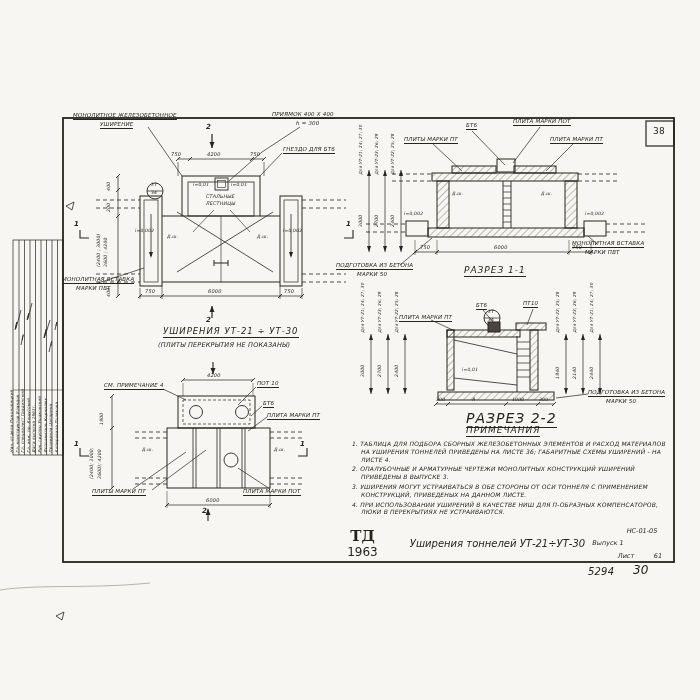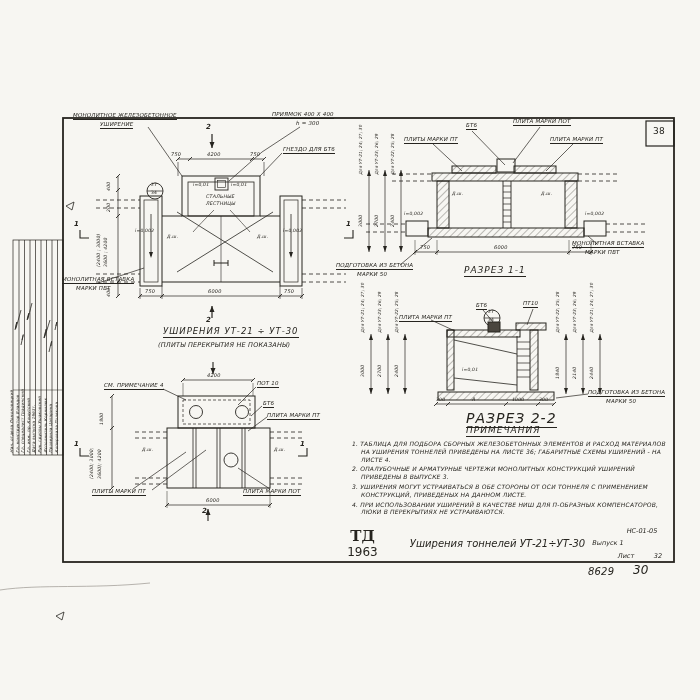--- a/index.html
+++ b/index.html
@@ -324,17 +324,17 @@
 </div>
 
 <div class="cell" style="left:340px;top:524px;width:45px;height:38px;flex-direction:column;">
   <span class="logo-td" style="font-size:15px;">ТД</span>
   <span style="font-size:12px;font-style:normal;">1963</span>
 </div>
 <div class="cell" style="left:385px;top:524px;width:225px;height:38px;font-size:10px;">Уширения тоннелей УТ-21÷УТ-30</div>
 <div class="cell" style="left:610px;top:524px;width:64px;height:13px;font-size:6.5px;">НС-01-05</div>
 <div class="cell" style="left:576px;top:537px;width:64px;height:12px;font-size:6.5px;">Выпуск 1</div>
 <div class="cell" style="left:610px;top:549px;width:32px;height:13px;font-size:6.5px;">Лист</div>
-<div class="cell" style="left:642px;top:549px;width:32px;height:13px;font-size:6.5px;">32</div>
-<span class="lbl" style="left:588px;top:566px;font-size:10px;">8629</span>
+<div class="cell" style="left:642px;top:549px;width:32px;height:13px;font-size:6.5px;">61</div>
+<span class="lbl" style="left:588px;top:566px;font-size:10px;">5294</span>
 <span class="lbl" style="left:633px;top:564px;font-size:12px;">30</span>
 
 </div>
 
 </body></html>

